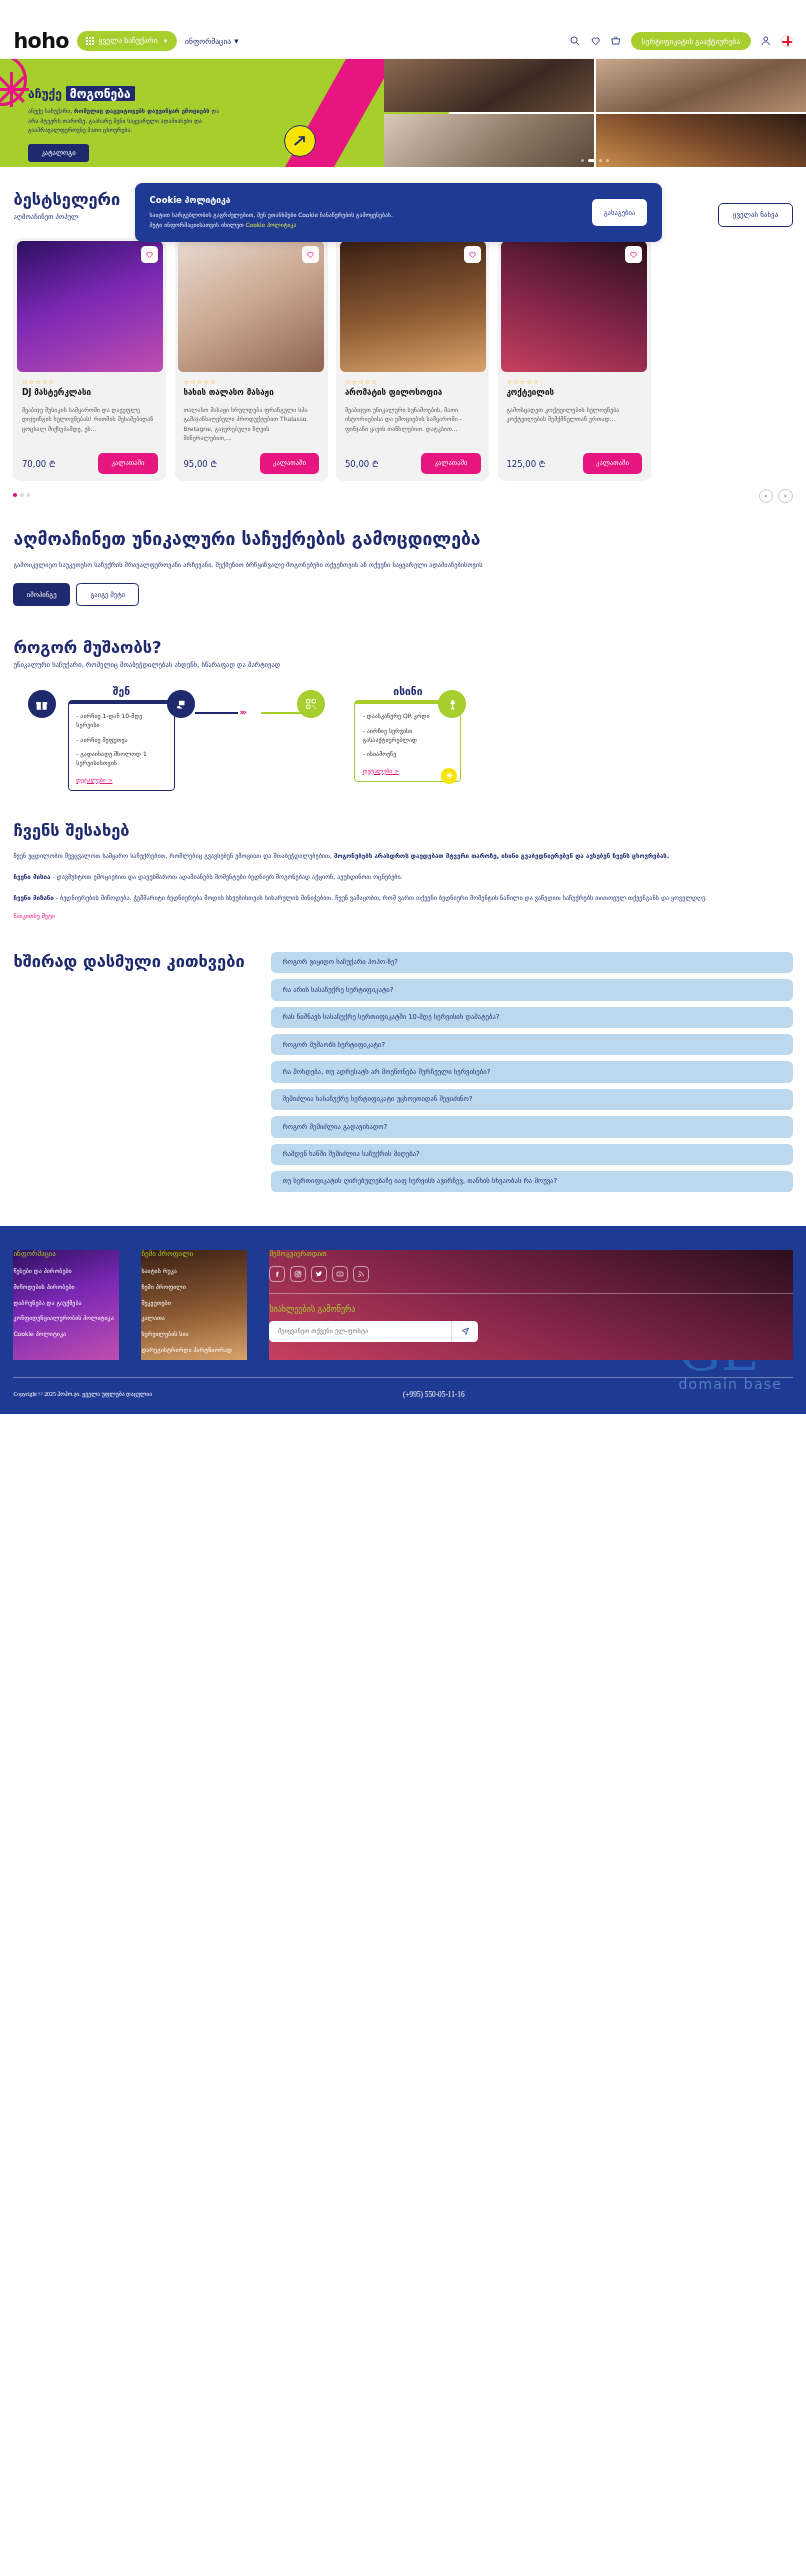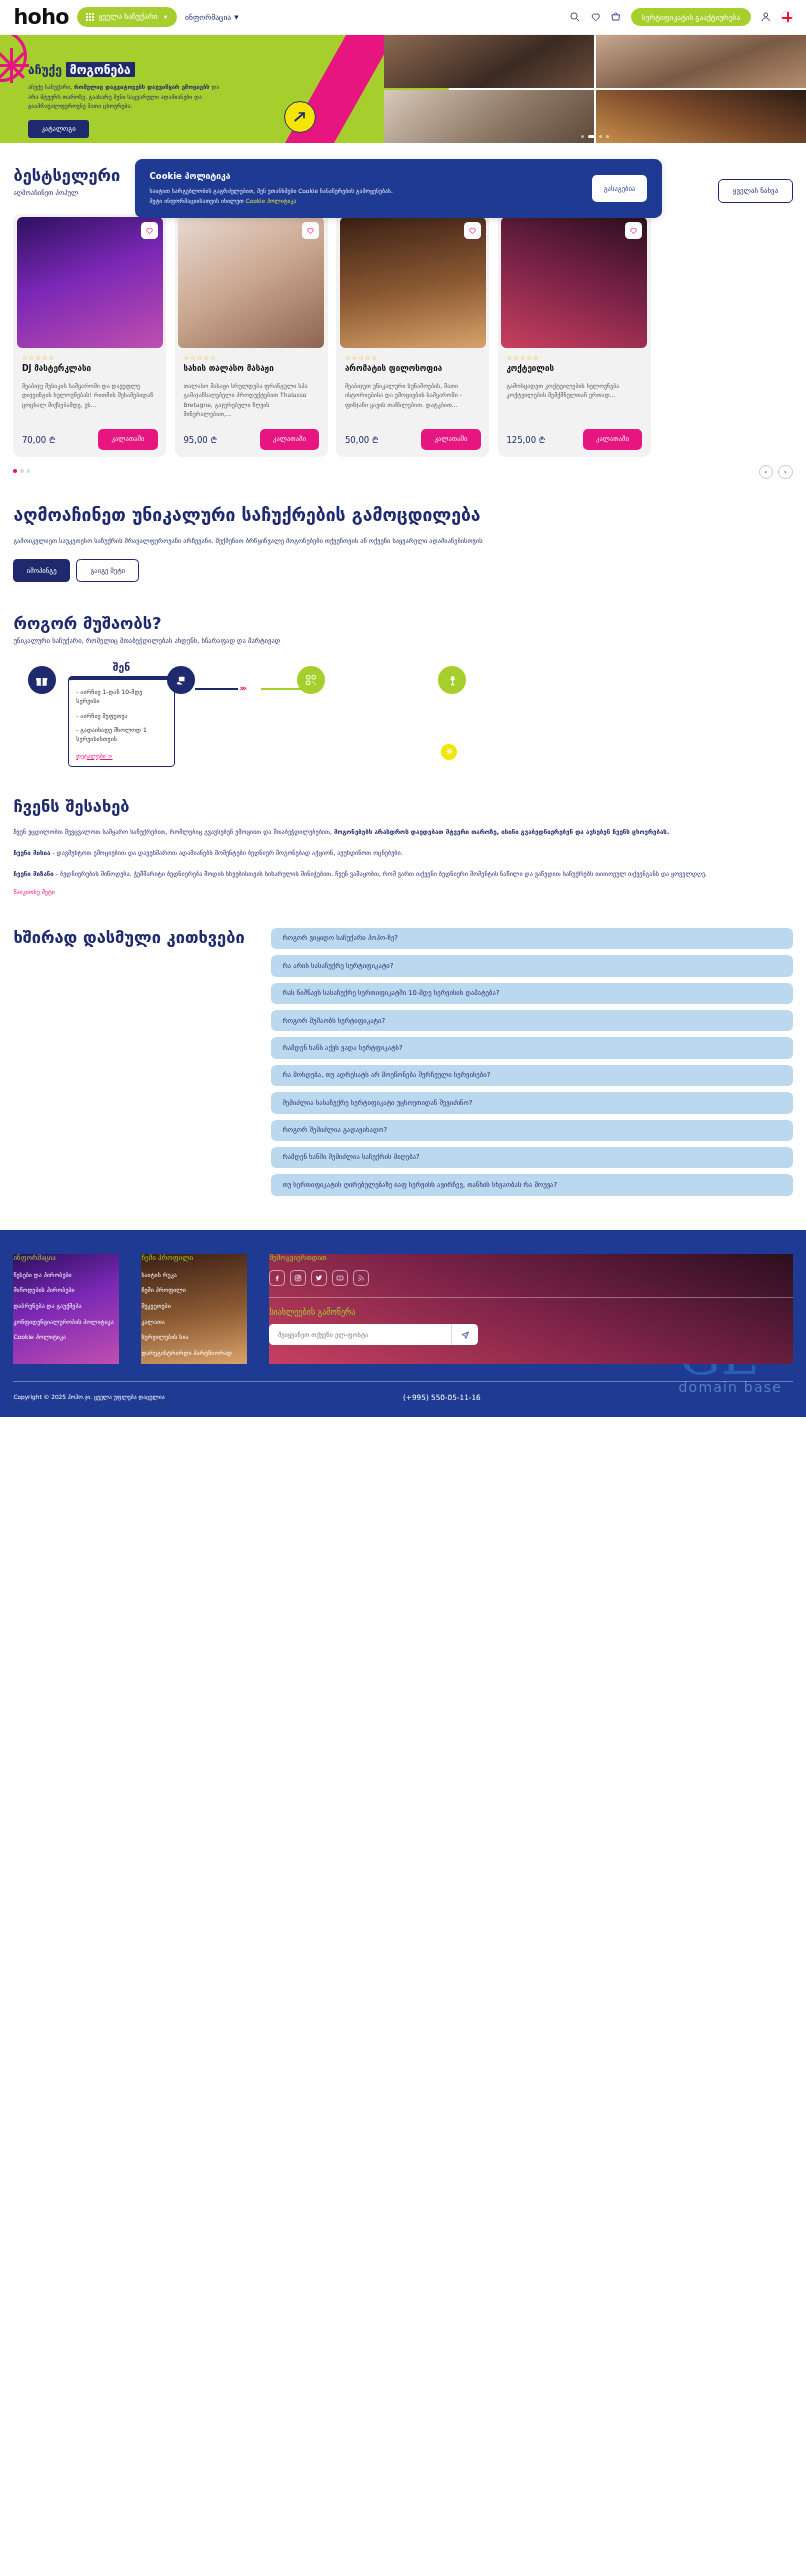--- a/index.html
+++ b/index.html
@@ -9,20 +9,21 @@
     font-family: "DejaVu Sans", "Liberation Sans", sans-serif;
     color: #1f2a6e;
   }
   body { width: 806px; height: 2576px; overflow: hidden; position: relative; }
 
   
   .header {
     height: 35px; display: flex; align-items: center; gap: 8.5px;
     padding: 0 13.4px 0 13.4px; background: #fff; position: relative;
     border-bottom: 0.6px solid #f0f0f0;
+    margin-top: 24px;
   }
   .logo { font-size: 20.7px; font-weight: 700; letter-spacing: -0.6px; color: #111; font-family:"DejaVu Sans", sans-serif; line-height:1; }
   .cat-btn {
     background: #a6ce2d; color: #fff; border-radius: 11px; height: 19.4px;
     display: flex; align-items: center; gap: 4.9px; padding: 0 8.5px;
     font-size: 7.6px; cursor: pointer; border: none;
   }
   .grid-icon { display: grid; grid-template-columns: repeat(3, 1.8px); gap: 1.2px; }
   .grid-icon i { width: 1.8px; height: 1.8px; background: #fff; display: block; border-radius: 0.3px; }
   .chev { font-size: 5.5px; }
@@ -186,21 +187,21 @@
   .soc { width:16px; height:16px; border:0.6px solid rgba(255,255,255,.55); border-radius:4.3px; display:flex; align-items:center; justify-content:center; cursor:pointer;}
   .f-rule { height:0.6px; background:rgba(255,255,255,.35); margin:4.9px 0 11px 0; }
   .news-h { color:#a6ce2d; font-size:8px; margin-bottom:6.7px; }
   .news-row { display:flex; }
   .news-input { flex:1; max-width:182px; border:none; border-radius:4.3px 0 0 4.3px; padding:6.7px 8.5px; font-size:6.4px; font-family:inherit; color:#444; background:#fff; }
   .news-btn { background:#fff; border:none; border-left:0.6px solid #ddd; border-radius:0 4.3px 4.3px 0; padding:0 8.5px; cursor:pointer; }
   .wm { position:absolute; right:24px; bottom:22px; z-index:1; opacity:.55; }
   .wm-g { font-size:53px; color:#2f7fd4; font-weight:400; line-height:.9; font-family:"DejaVu Serif",serif;}
   .wm-sub { font-size:14px; color:#7fb6e8; letter-spacing:1.2px; text-align:center; }
   .f-bottom-rule { height:0.6px; background:rgba(255,255,255,.35); margin:17px 0 9.7px 0; position:relative; z-index:2;}
-  .f-bottom { display:flex; align-items:center; position:relative; z-index:2;}
+  .f-bottom { display:flex; align-items:center; position:relative; z-index:2;font-family:Liberation Serif, serif;}
   .copy { font-size:5.8px; line-height:2.2; width:50%; }
   .phone { font-size:7.3px; }
 </style>
 </head>
 <body>
 
 <div class="header">
   <div class="logo">hoho</div>
 
   <button class="cat-btn">
@@ -428,20 +429,31 @@
           <rect x="10.5" y="7" width="3" height="14" fill="#1f2a6e"></rect>
         </svg>
     </div>
     <div class="bubble" style="left:154px; top:5.5px;">
       <svg width="13.4" height="13.4" viewBox="0 0 24 24" fill="#fff">
           <rect x="7" y="5" width="10" height="8" rx="1"></rect>
           <path d="M3 16c2-2 5-2 7 0l4 3H5z"></path>
         </svg>
     </div>
 
+    <div class="step-col" style="left:301px; width:147px;">
+      <div class="col-head">ისინი</div>
+      <div class="panel green">
+        <ul>
+          <li>- დაასკანერე QR კოდი</li>
+          <li>- აირჩიე სერვისი გასააქტიურებლად</li>
+          <li>- ისიამოვნე</li>
+        </ul>
+        <a class="det" href="#">დეტალები &gt;</a>
+      </div>
+    </div>
     <div class="bubble green" style="left:284px; top:5.5px;">
       <svg width="12" height="12" viewBox="0 0 24 24" fill="#fff">
           <rect x="3" y="3" width="7" height="7" rx="1.5" fill="none" stroke="#fff" stroke-width="2"></rect>
           <rect x="14" y="3" width="7" height="7" rx="1.5" fill="none" stroke="#fff" stroke-width="2"></rect>
           <rect x="3" y="14" width="7" height="7" rx="1.5" fill="none" stroke="#fff" stroke-width="2"></rect>
           <rect x="15" y="15" width="2.5" height="2.5"></rect>
           <rect x="19" y="19" width="2.5" height="2.5"></rect>
         </svg>
     </div>
     <div class="bubble green" style="left:425px; top:5.5px;">
@@ -472,21 +484,20 @@
   <a class="more" href="#">წაიკითხე მეტი</a>
 </div>
 
 <div class="wrap faq">
   <div class="faq-title">ხშირად დასმული კითხვები</div>
   <div class="faq-list">
     <div class="faq-item">როგორ ვიყიდო საჩუქარი ჰოჰო-ზე?</div>
     <div class="faq-item">რა არის სასაჩუქრე სერტიფიკატი?</div>
     <div class="faq-item">რას ნიშნავს სასაჩუქრე სერთიფიკატში 10-მდე სერვისის დამატება?</div>
     <div class="faq-item">როგორ მუშაობს სერტიფიკატი?</div>
-    <div class="faq-item">რამდენ ხანს აქვს ვადა სერტფიკატს?</div>
     <div class="faq-item">რა მოხდება, თუ ადრესატს არ მოეწონება შერჩეული სერვისები?</div>
     <div class="faq-item">შემიძლია სასაჩუქრე სერტიფიკატი უცხოეთიდან შევიძინო?</div>
     <div class="faq-item">როგორ შემიძლია გადავიხადო?</div>
     <div class="faq-item">რამდენ ხანში შემიძლია საჩუქრის მიღება?</div>
     <div class="faq-item">თუ სერთიფიკატის ღირებულებაზე იაფ სერვისს ავირჩევ, თანხის სხვაობას რა მოუვა?</div>
   </div>
 </div>
 
 <div class="footer">
   <div class="wm">

